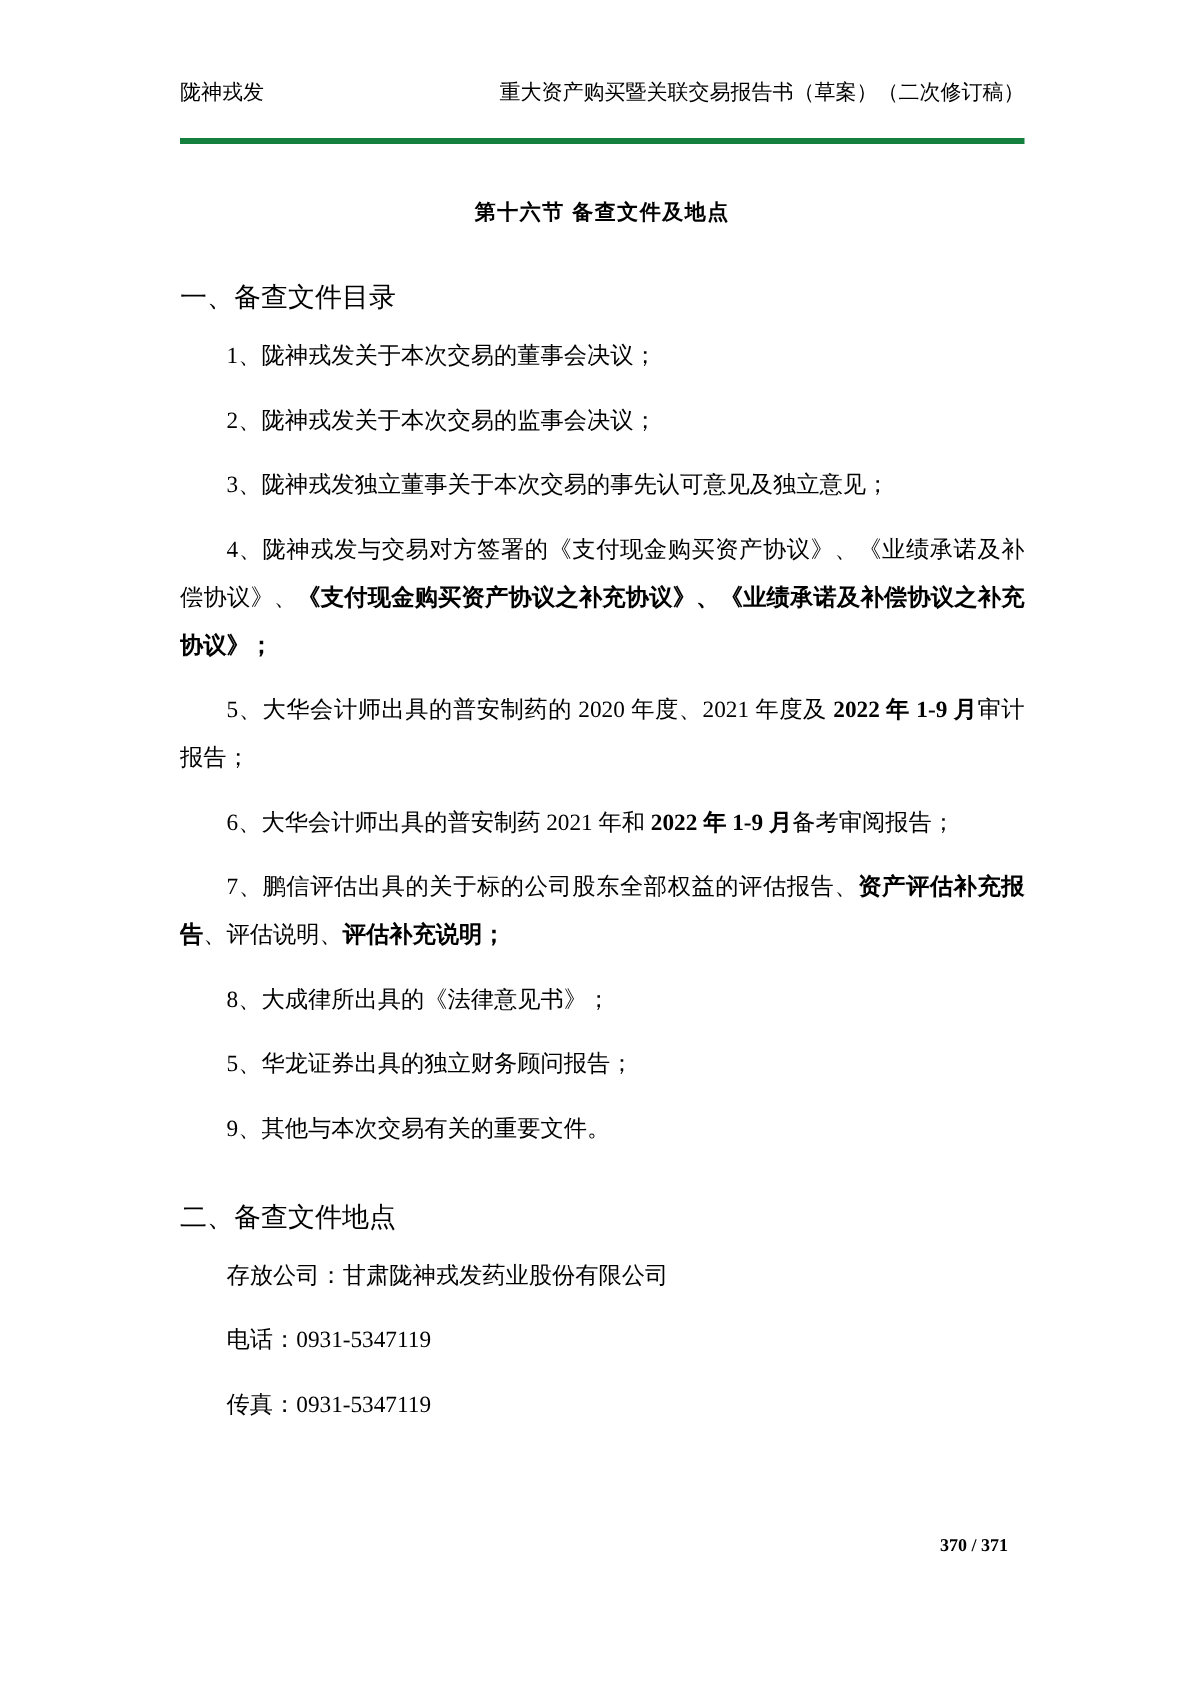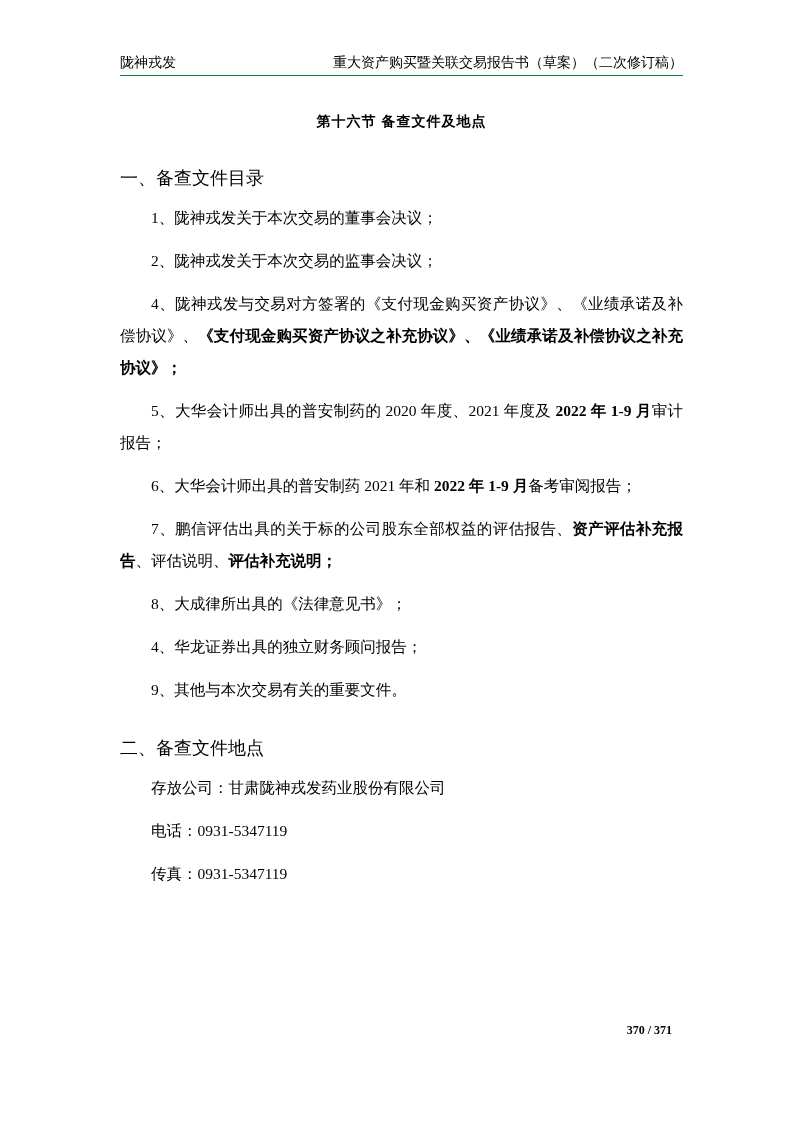--- a/index.html
+++ b/index.html
@@ -18,22 +18,22 @@
     color: #000000;
     font-family: "Liberation Serif", "DejaVu Serif", serif;
     overflow: hidden;
   }
   .header {
     display: flex;
     justify-content: space-between;
     align-items: flex-end;
     font-size: 14px;
     line-height: 19px;
-    padding-bottom: 3px;
-    border-bottom: 1px solid #15803d;
+    padding-bottom: 20px;
+    border-bottom: 4px solid #15803d;
   }
   .header .hdr-left { white-space: nowrap; }
   .header .hdr-right { white-space: nowrap; }
   h1.doc-title {
     margin: 30px 0 0 0;
     font-family: "Liberation Sans", "DejaVu Sans", sans-serif;
     font-size: 14px;
     line-height: 30px;
     font-weight: bold;
     text-align: center;
@@ -74,26 +74,27 @@
     <span class="hdr-left">陇神戎发</span>
     <span class="hdr-right">重大资产购买暨关联交易报告书（草案）（二次修订稿）</span>
   </div>
 
   <h1 class="doc-title">第十六节 备查文件及地点</h1>
 
   <h2 class="sec-heading">一、备查文件目录</h2>
 
   <p class="para"><span>1、陇神戎发关于本次交易的董事会决议；</span></p>
   <p class="para"><span>2、陇神戎发关于本次交易的监事会决议；</span></p>
+  <p class="para"><span>3、陇神戎发独立董事关于本次交易的事先认可意见及独立意见；</span></p>
   <p class="para"><span>4、陇神戎发与交易对方签署的《支付现金购买资产协议》、《业绩承诺及补偿协议》、</span><b>《支付现金购买资产协议之补充协议》、《业绩承诺及补偿协议之补充协议》；</b></p>
   <p class="para"><span>5、大华会计师出具的普安制药的 2020 年度、2021 年度及 </span><b>2022 年 1-9 月</b><span>审计报告；</span></p>
   <p class="para"><span>6、大华会计师出具的普安制药 2021 年和 </span><b>2022 年 1-9 月</b><span>备考审阅报告；</span></p>
   <p class="para"><span>7、鹏信评估出具的关于标的公司股东全部权益的评估报告、</span><b>资产评估补充报告</b><span>、评估说明、</span><b>评估补充说明；</b></p>
   <p class="para"><span>8、大成律所出具的《法律意见书》；</span></p>
-  <p class="para"><span>4、华龙证券出具的独立财务顾问报告；</span></p>
+  <p class="para"><span>5、华龙证券出具的独立财务顾问报告；</span></p>
   <p class="para"><span>9、其他与本次交易有关的重要文件。</span></p>
 
   <h2 class="sec-heading">二、备查文件地点</h2>
 
   <p class="para">存放公司：甘肃陇神戎发药业股份有限公司</p>
   <p class="para">电话：0931-5347119</p>
   <p class="para">传真：0931-5347119</p>
 
   <div class="page-number">370 / 371</div>
 

